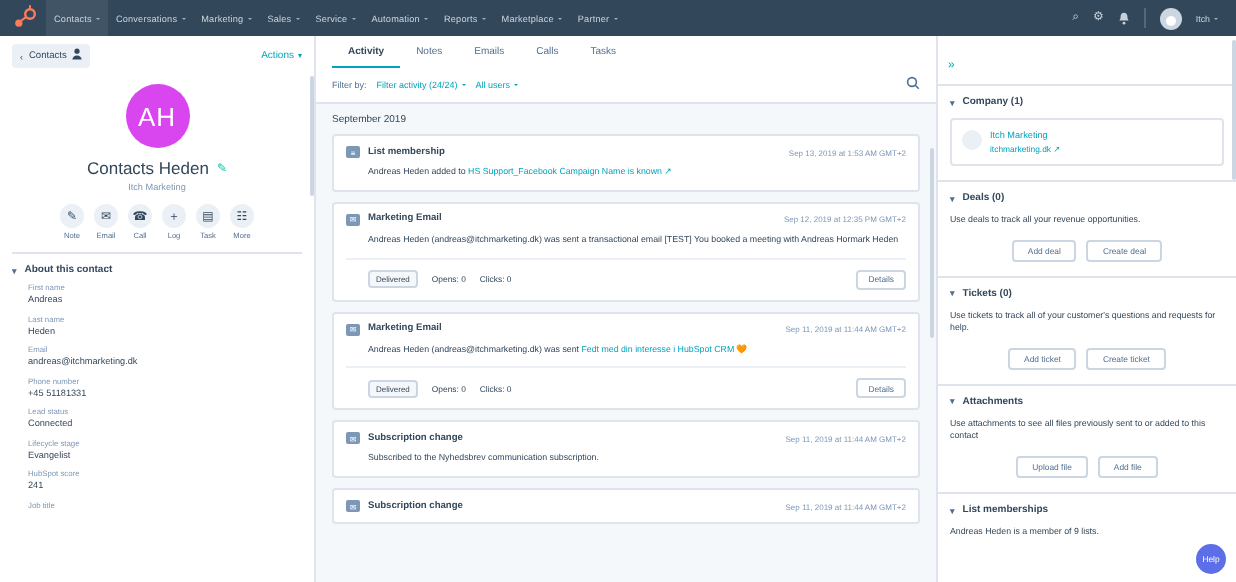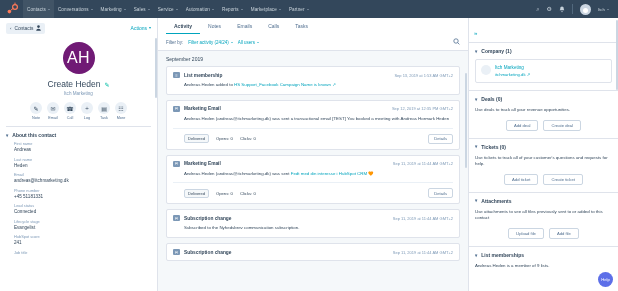--- a/index.html
+++ b/index.html
@@ -56,22 +56,22 @@
     border-radius: 2px; padding: 2px 4px; color: #33475b; font-size: 4.8px;
   }
   .crumb .person { color: #33475b; font-size: 5.4px; }
   .actions-dd { color: #00a4bd; font-size: 5px; display: flex; align-items: center; gap: 2px; }
   .actions-dd .caret {
     border-left: 1.8px solid transparent; border-right: 1.8px solid transparent;
     border-top: 2px solid #00a4bd; display: inline-block;
   }
   .hero { padding: 4px 6px 0; display: flex; flex-direction: column; align-items: center; }
   .bigavatar {
-    width: 32px; height: 32px; border-radius: 50%; background: #701a75;
-    color: #fff; font-size: 16px; display: flex; align-items: center; justify-content: center;
+    width: 32px; height: 32px; border-radius: 50%; background: #d946ef;
+    color: #fff; font-size: 13px; display: flex; align-items: center; justify-content: center;
     letter-spacing: .5px;
     text-align: center;
   }
   .nameline { display: flex; align-items: center; gap: 4px; margin-top: 5px; }
   .cname { font-size: 8.5px; color: #33475b; }
   .pencil { color: #00bda5; font-size: 6px; }
   .csub { font-size: 4.6px; color: #7c98b6; margin-top: 2px; }
   .quickrow { display: flex; gap: 5px; margin-top: 6px; }
   .qb { display: flex; flex-direction: column; align-items: center; gap: 2px; }
   .qb .circ {
@@ -270,21 +270,21 @@
           <span class="caret"></span>
         </span>
       </div>
 
       <div class="left-inner">
         <div class="leftscroll"></div>
 
         <div class="hero">
           <div class="bigavatar">AH</div>
           <div class="nameline">
-            <span class="cname">Create Heden</span>
+            <span class="cname">Contacts Heden</span>
             <span class="pencil">✎</span>
           </div>
           <div class="csub">Itch Marketing</div>
           <div class="quickrow" id="quickrow">
               <div class="qb">
                 <div class="circ">✎</div>
                 <div class="lbl">Note</div>
               </div>
               <div class="qb">
                 <div class="circ">✉</div>

